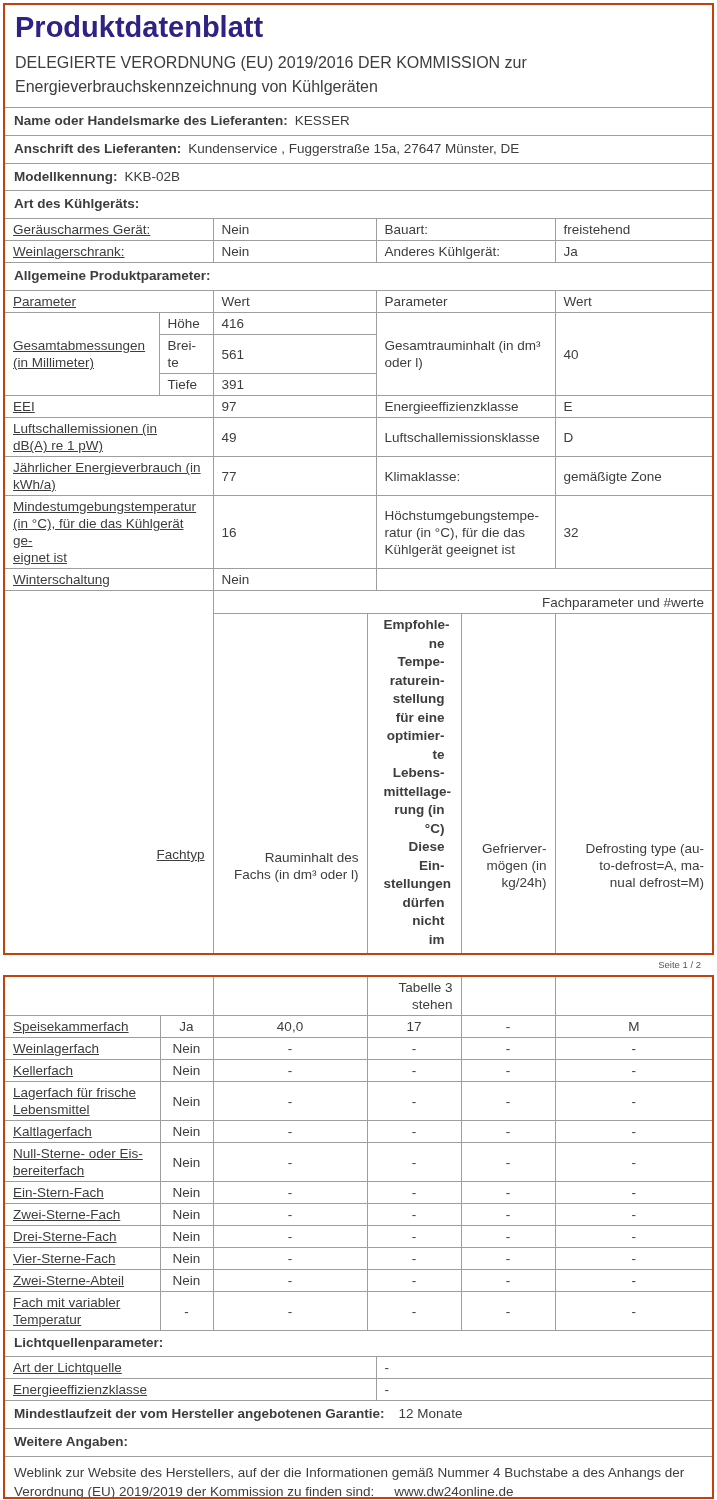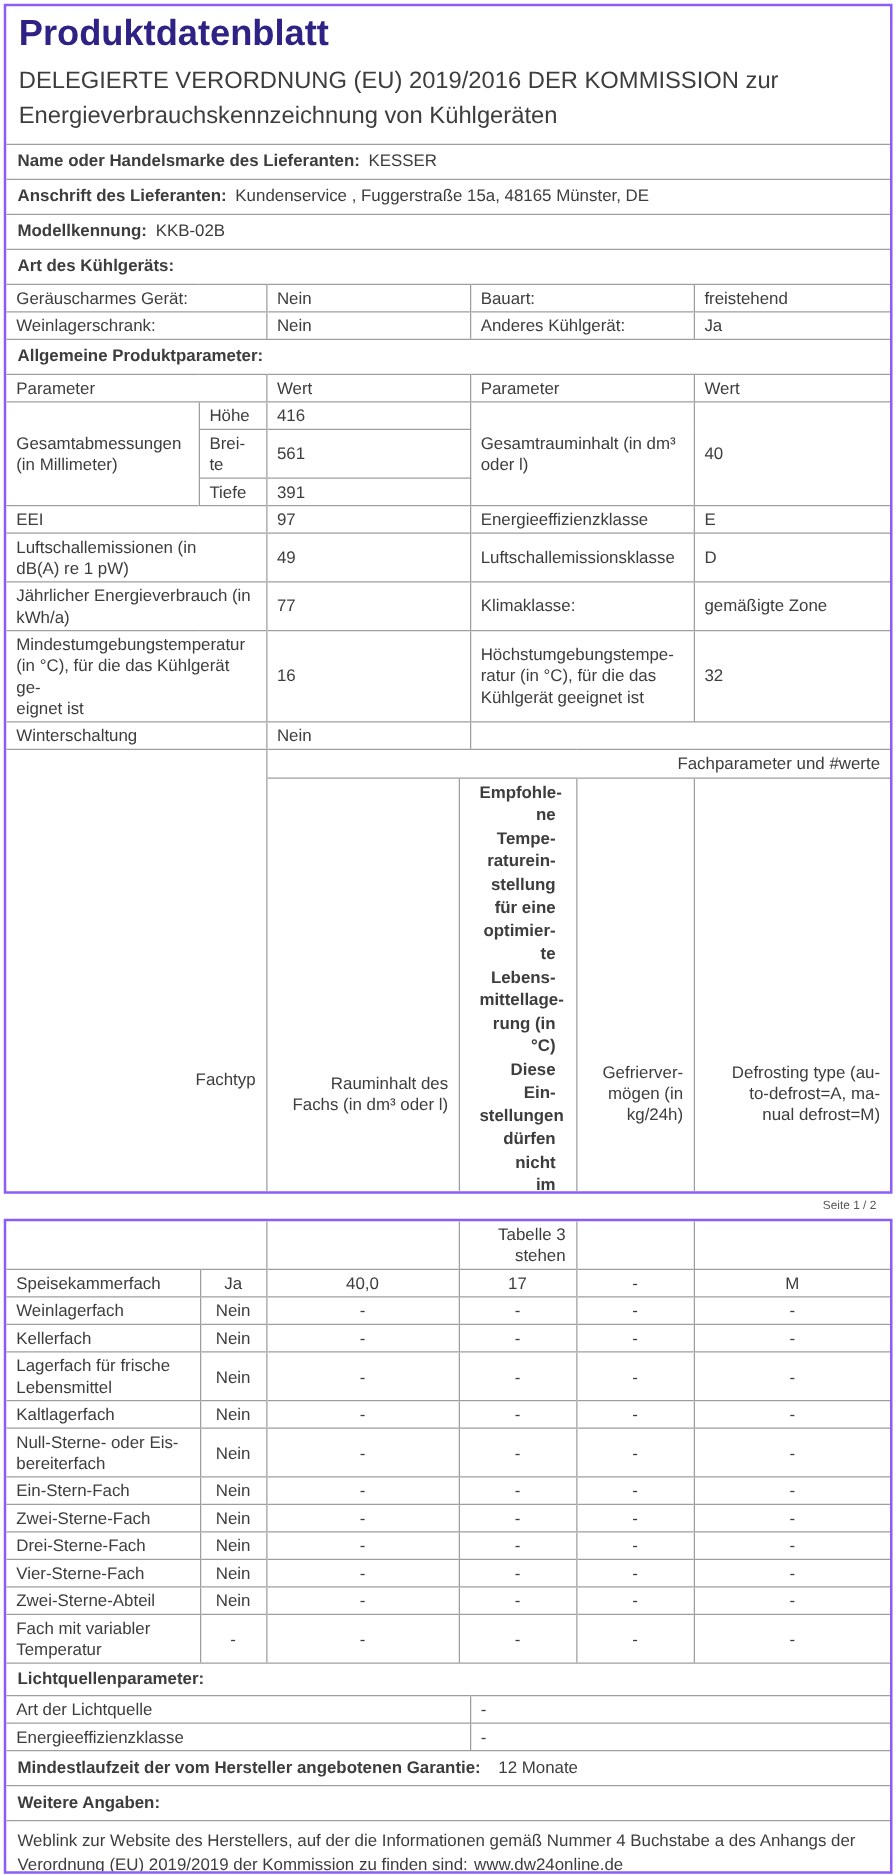--- a/index.html
+++ b/index.html
@@ -2,75 +2,75 @@
 <html><head>
 <meta charset="utf-8">
 <style>
   html,body{margin:0;padding:0;}
   body{
     width:717px;height:1500px;background:#ffffff;overflow:hidden;
     font-family:"Liberation Sans","DejaVu Sans",sans-serif;
     color:#3d3d3d;font-size:13.5px;line-height:1.4;
   }
   .page{
-    margin:0 3px;border:2px solid #8b5cf6;background:#fff;
+    margin:0 3px;border:2px solid #c2410c;background:#fff;
     box-sizing:border-box;overflow:hidden;
   }
   #page1{margin-top:3px;height:952px;}
   #page2{height:524px;}
   .pagebreak{height:20px;position:relative;}
   .pagebreak .pnum{
     position:absolute;right:16px;top:3px;font-size:9.5px;color:#555;
   }
   .hdr{padding:6px 10px 9px 10px;}
   .hdr h1{
     margin:0 0 7px 0;font-size:29px;line-height:1.15;font-weight:bold;
     color:#2e2285;letter-spacing:0;
   }
-  .reg{font-size:19px;line-height:1.45;max-width:680px;}
+  .reg{font-size:16px;line-height:1.45;max-width:680px;}
   .lrow{
     display:flex;align-items:baseline;gap:7px;
     padding:4px 9px;border-top:1px solid #9e9e9e;
   }
   .lrow.tight{padding:3px 9px;}
   .lrow b{font-weight:bold;}
   table{width:100%;border-collapse:collapse;table-layout:fixed;}
   td{
     border-top:1px solid #9e9e9e;border-left:1px solid #9e9e9e;
     padding:2px 8px;vertical-align:middle;white-space:pre-line;
     line-height:17px;overflow:hidden;
   }
-  td.fc{border-left:none;}
+  td.fc{border-left:none;text-decoration:underline;}
   .ctr{text-align:center;}
   #page2 table.first tr:first-child td{border-top:none;}
   .hdrcell{text-align:right;vertical-align:middle;}
   .temp{line-height:18.5px;padding:2px 16px;font-weight:bold;}
   .grp{height:23px;}
   .conthdr td{height:34px;vertical-align:middle;}
   .weblink{display:block;padding:6px 9px 6px 9px;border-top:1px solid #9e9e9e;line-height:19px;}
-  .weblink .url{margin-left:5px;}
+  .weblink .url{margin-left:20px;}
   .warr-val{margin-left:7px;}
 </style>
 </head>
 <body>
 
 <div class="page" id="page1">
 
   <div class="hdr">
     <h1>Produktdatenblatt</h1>
     <div class="reg">DELEGIERTE VERORDNUNG (EU) 2019/2016 DER KOMMISSION zur Energieverbrauchskennzeichnung von Kühlgeräten</div>
   </div>
 
   <div class="lrow">
     <b>Name oder Handelsmarke des Lieferanten:</b>
     <span>KESSER</span>
   </div>
   <div class="lrow">
     <b>Anschrift des Lieferanten:</b>
-    <span>Kundenservice , Fuggerstraße 15a, 48165 Münster, DE</span>
+    <span>Kundenservice , Fuggerstraße 15a, 27647 Münster, DE</span>
   </div>
   <div class="lrow">
     <b>Modellkennung:</b>
     <span>KKB-02B</span>
   </div>
   <div class="lrow">
     <b>Art des Kühlgeräts:</b>
   </div>
 
   <table>

